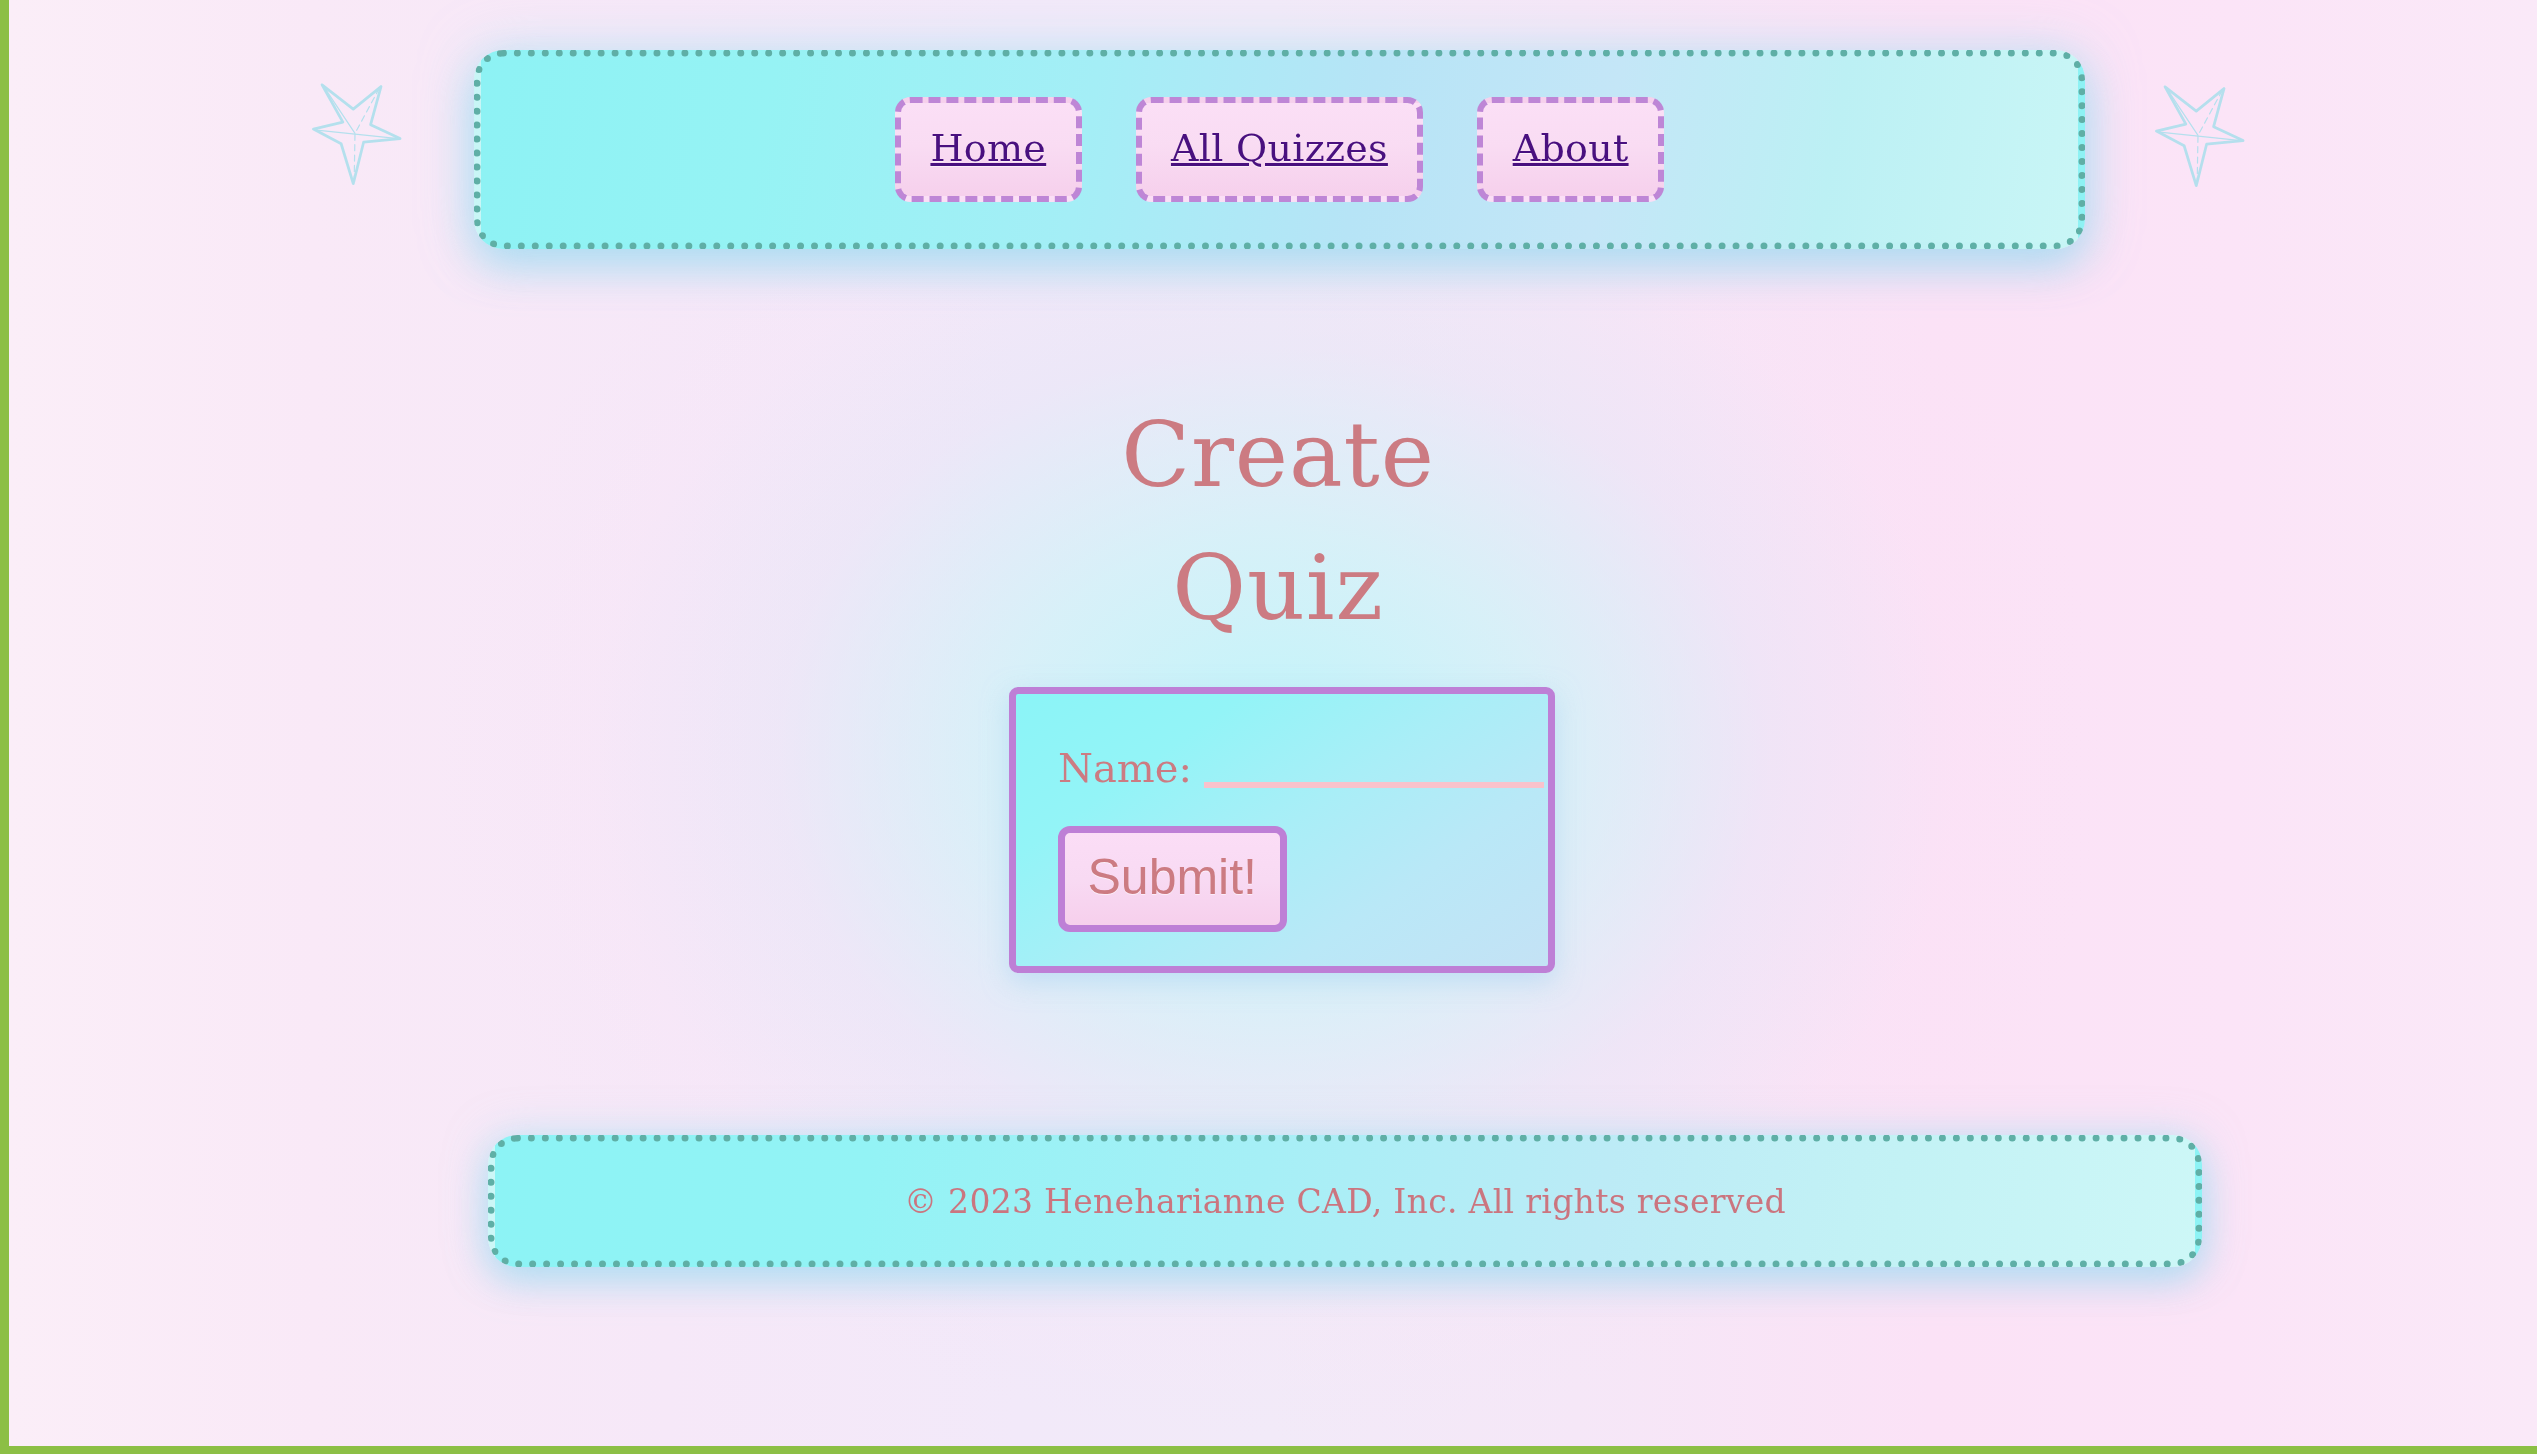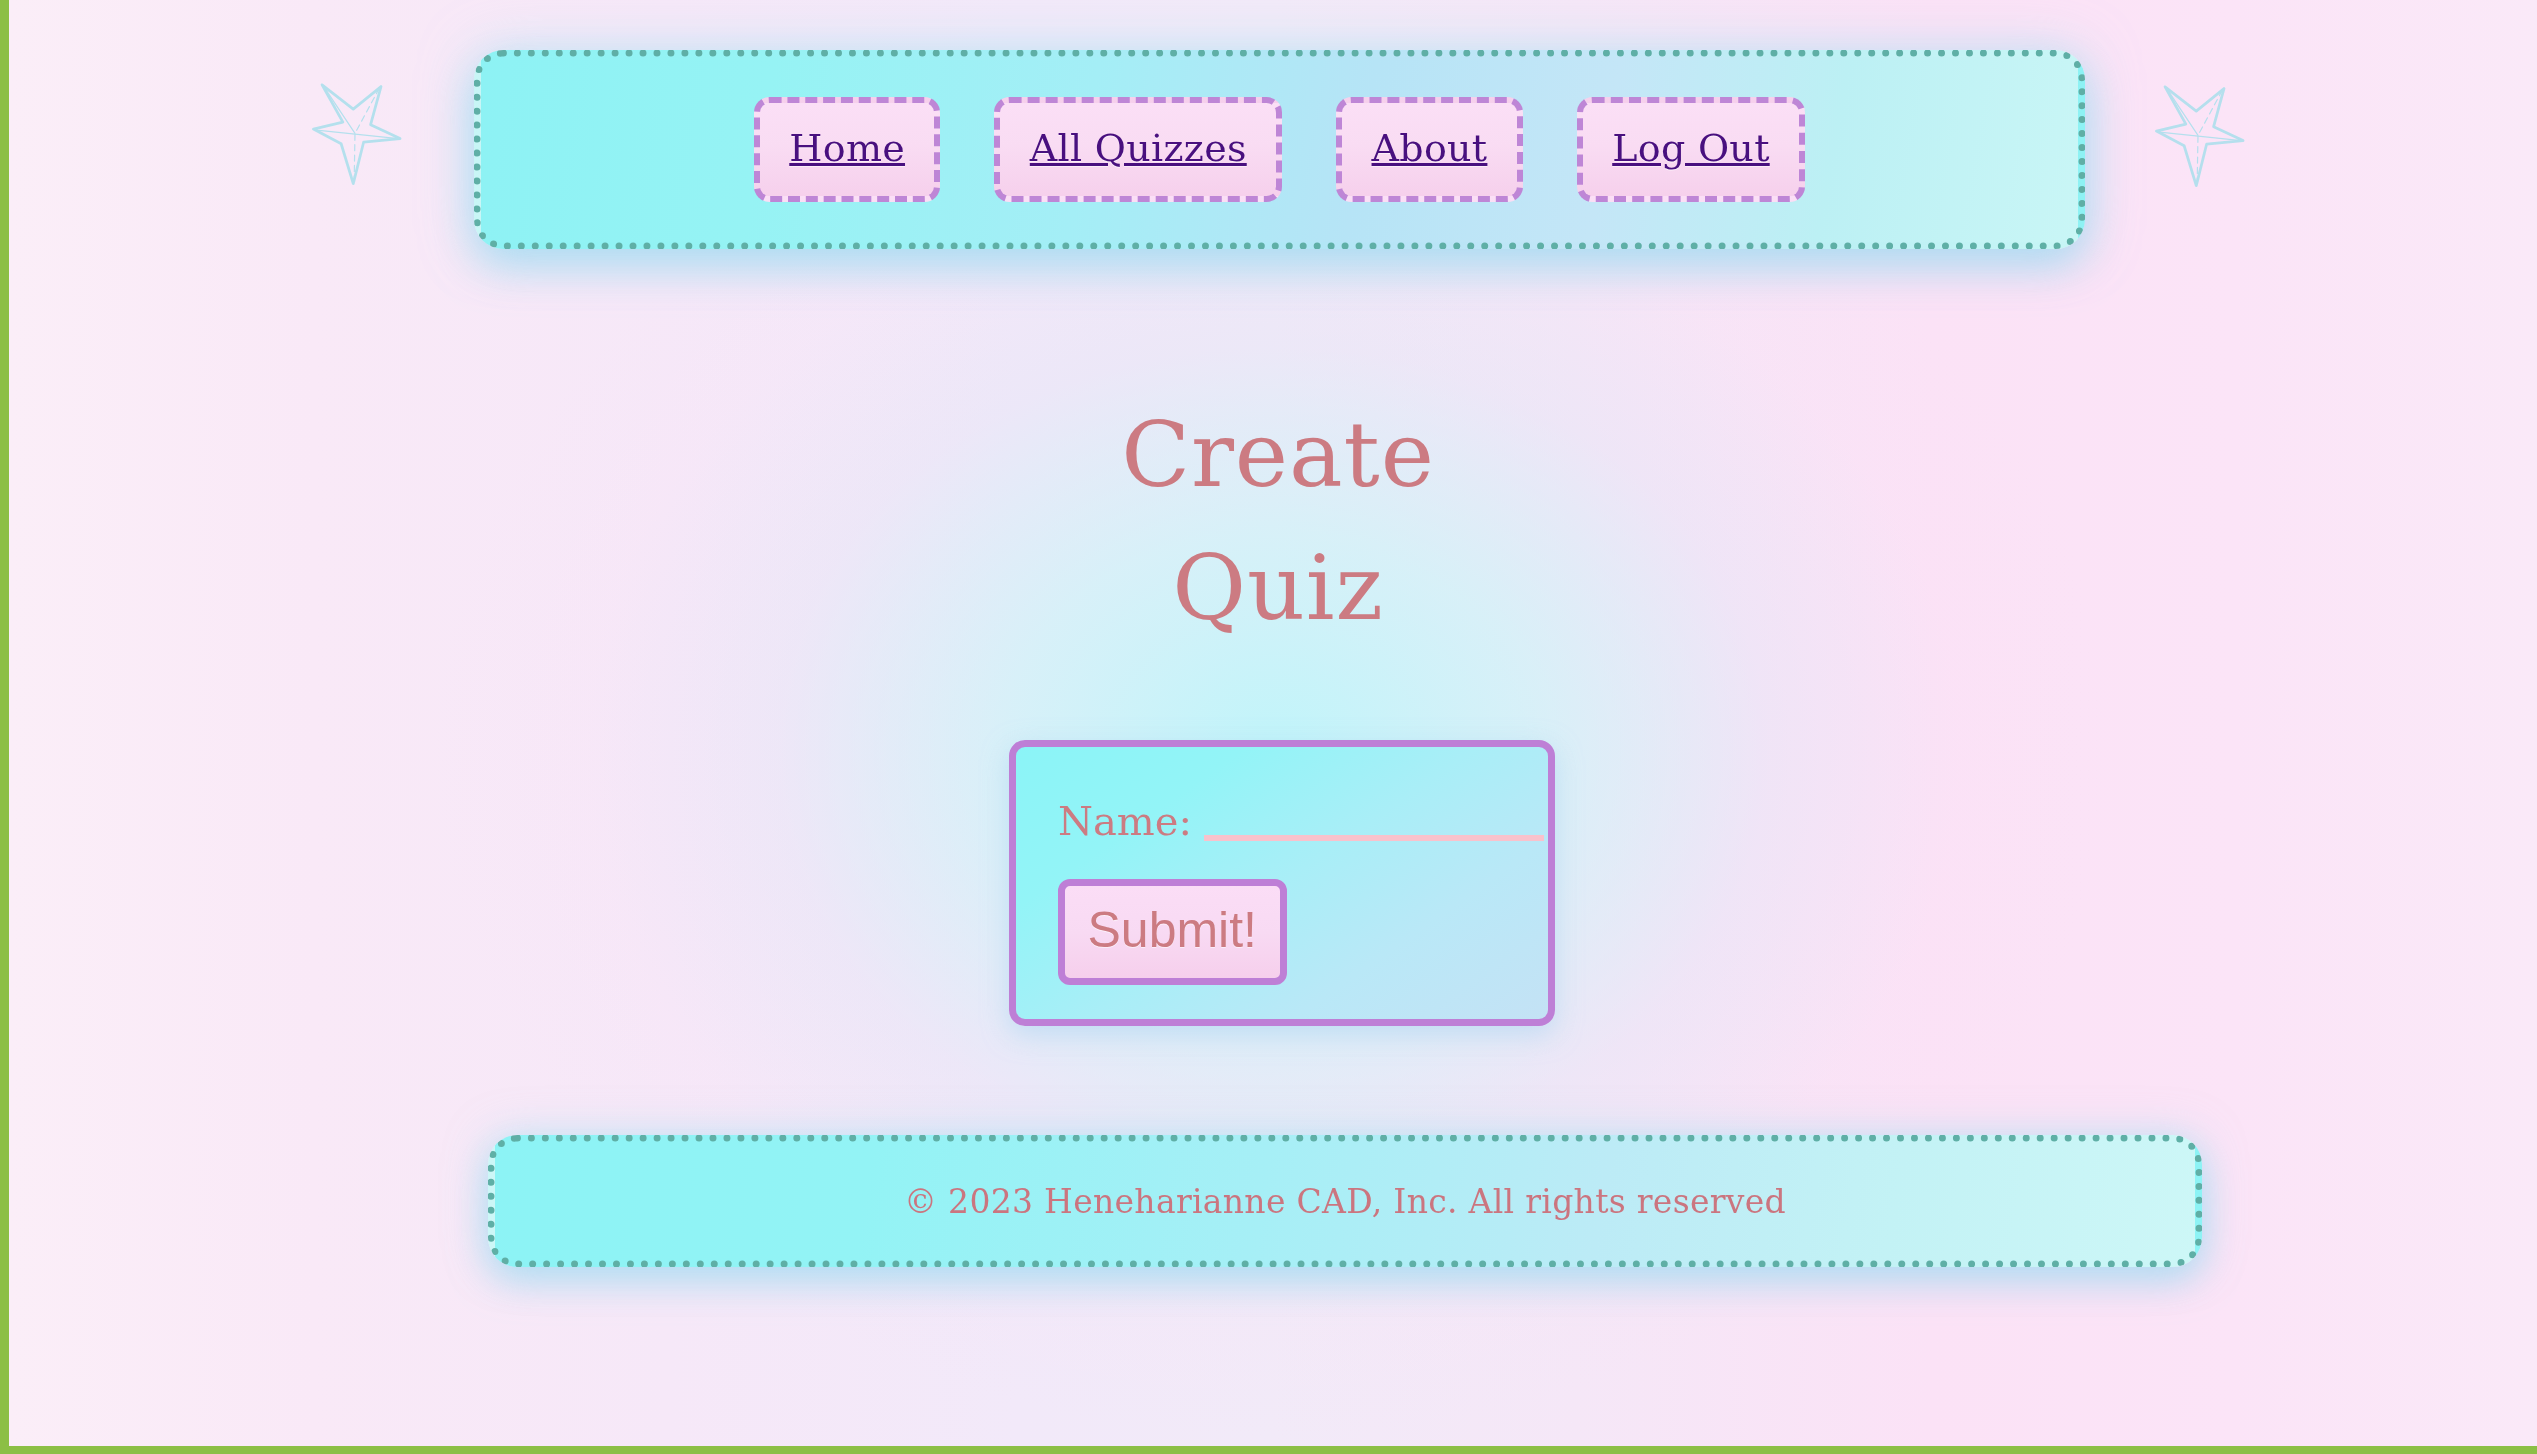--- a/index.html
+++ b/index.html
@@ -108,26 +108,26 @@
     font-weight: normal;
     margin: 0;
     letter-spacing: 0.9px;
   }
   #page-title .line { display: block; }
 
   
   #form-card {
     position: absolute;
     left: 1000px;
-    top: 740px;
+    top: 687px;
     width: 546px;
     height: 286px;
     box-sizing: border-box;
     border: 7.8px solid #BE7FD6;
-    border-radius: 16px;
+    border-radius: 9px;
     background: linear-gradient(145deg,
         #8BF4F7 0%,
         #93F4F7 25%,
         #A9EEF7 50%,
         #B9E8F7 72%,
         #C4E2F5 100%);
     box-shadow: 0 8.7px 26px rgba(170, 210, 240, 0.55);
     padding: 54px 0 11px 42px;
   }
 
@@ -233,21 +233,20 @@
       <path d="M88 14 L60 66" stroke-width="1.4" stroke-dasharray="7 5"></path>
       <path d="M13 62 L110 72" stroke-width="1.4"></path>
       <path d="M59 122 L60 66" stroke-width="1.4" stroke-dasharray="7 5"></path>
     </svg>
   </div>
 
   <nav id="navbar">
     <a class="nav-btn" href="#">Home</a>
     <a class="nav-btn" href="#">All Quizzes</a>
     <a class="nav-btn" href="#">About</a>
-    <a class="nav-btn" href="#">Log Out</a>
   </nav>
 
   <h1 id="page-title">
     <span class="line">Create</span>
     <span class="line">Quiz</span>
   </h1>
 
   <form id="form-card">
     <div class="field-row">
       <label class="field-label" for="name-input">Name:</label>

